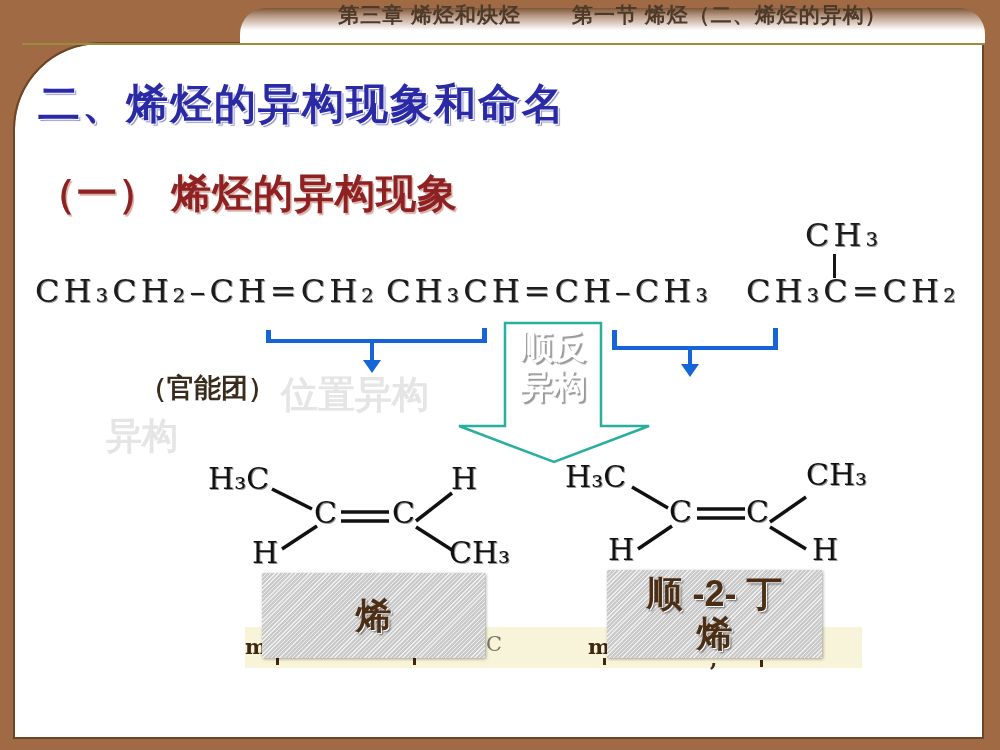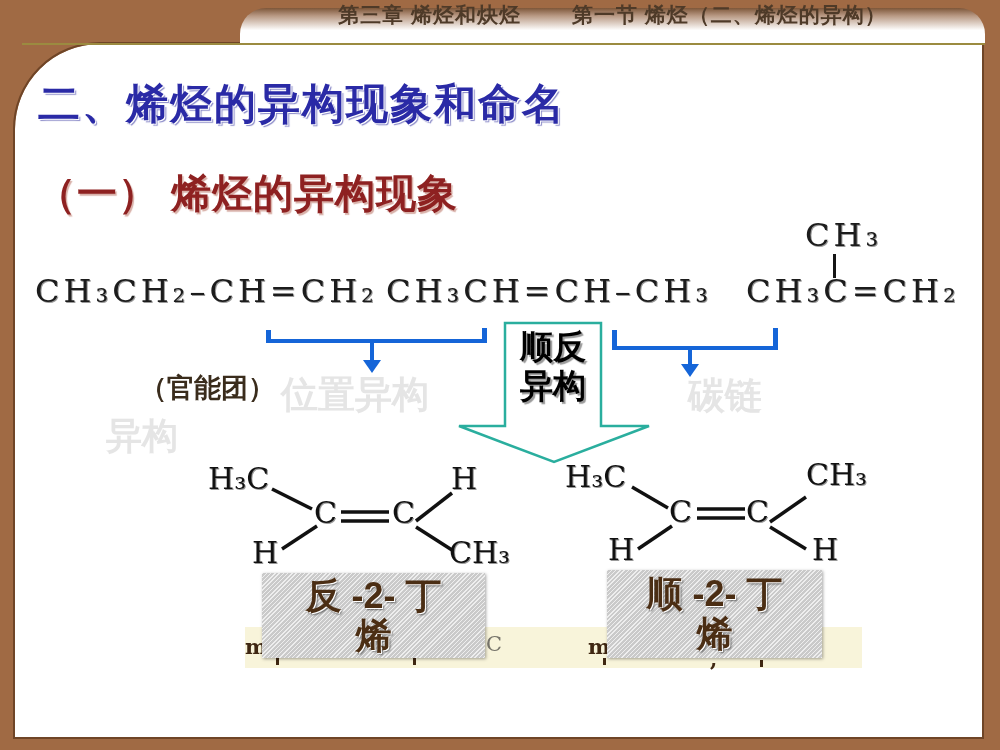--- a/index.html
+++ b/index.html
@@ -30,21 +30,21 @@
   .branch-line{position:absolute;width:3px;background:#161616;}
 
   
   .bk{position:absolute;background:#1565d8;}
   .bk-head{position:absolute;width:0;height:0;border-left:9px solid transparent;
          border-right:9px solid transparent;border-top:13px solid #1565d8;}
 
   
   .block-arrow{position:absolute;left:455px;top:320px;z-index:2;}
   .arrow-label{position:absolute;left:503px;top:327px;width:100px;text-align:center;z-index:3;
-         font-size:33px;line-height:39px;font-weight:bold;color:#000000;text-shadow:2px 2px 1px #9a9a9a;}
+         font-size:33px;line-height:39px;font-weight:bold;color:#ffffff;text-shadow:2px 2px 1px #9a9a9a;}
 
   .red-label{position:absolute;font-size:37px;font-weight:bold;color:#e5e5e5;white-space:nowrap;}
   .dark-label{position:absolute;font-size:27px;font-weight:bold;color:#3a2c1c;white-space:nowrap;}
 
   
   .atom{position:absolute;font-family:"DejaVu Serif",serif;font-size:30px;color:#111;
         line-height:1;white-space:nowrap;text-shadow:1px 1px 0 #999;}
   .bonds{position:absolute;left:180px;top:455px;z-index:1;}
 
   
@@ -98,21 +98,20 @@
     <polygon points="50,3 146,3 146,106 194,106 99,142 4,106 50,106" fill="#ffffff" stroke="#2aae9e" stroke-width="2.5"></polygon>
   </svg>
   <div class="arrow-label">
     <div>顺反</div>
     <div>异构</div>
   </div>
 
   <div class="dark-label" style="left:140px;top:370px;">（官能团）</div>
   <div class="red-label" style="left:281px;top:370px;">位置异构</div>
   <div class="red-label" style="left:106px;top:412px;font-size:36px;">异构</div>
-  <div class="red-label" style="left:688px;top:371px;">碳链</div>
 
   <svg class="bonds" width="700" height="125">
     <g stroke="#111111" stroke-width="3.5">
       <line x1="92" y1="34" x2="132" y2="54"></line>
       <line x1="102" y1="94" x2="137" y2="71"></line>
       <line x1="161" y1="57" x2="209" y2="57"></line>
       <line x1="161" y1="66" x2="209" y2="66"></line>
       <line x1="236" y1="66" x2="272" y2="38"></line>
       <line x1="236" y1="72" x2="272" y2="95"></line>
       <line x1="452" y1="32" x2="488" y2="53"></line>
@@ -142,21 +141,20 @@
   <span class="frag" style="left:245px;top:636px;">m</span>
   <span class="frag frag-c" style="left:486px;top:634px;">C</span>
   <span class="frag" style="left:588px;top:636px;">m</span>
   <span class="frag" style="left:710px;top:648px;">,</span>
   <div class="tail" style="left:276px;top:658px;"></div>
   <div class="tail" style="left:413px;top:658px;"></div>
   <div class="tail" style="left:603px;top:658px;"></div>
   <div class="tail" style="left:760px;top:660px;"></div>
 
   <div class="cap-box" style="left:262px;top:573px;width:223px;height:85px;">
-    <div class="cap-line">反 -2- 丁</div>
     <div class="cap-line">烯</div>
   </div>
   <div class="cap-box" style="left:607px;top:570px;width:215px;height:88px;">
     <div class="cap-line">顺 -2- 丁</div>
     <div class="cap-line">烯</div>
   </div>
 
 </div>
 
 </body></html>

